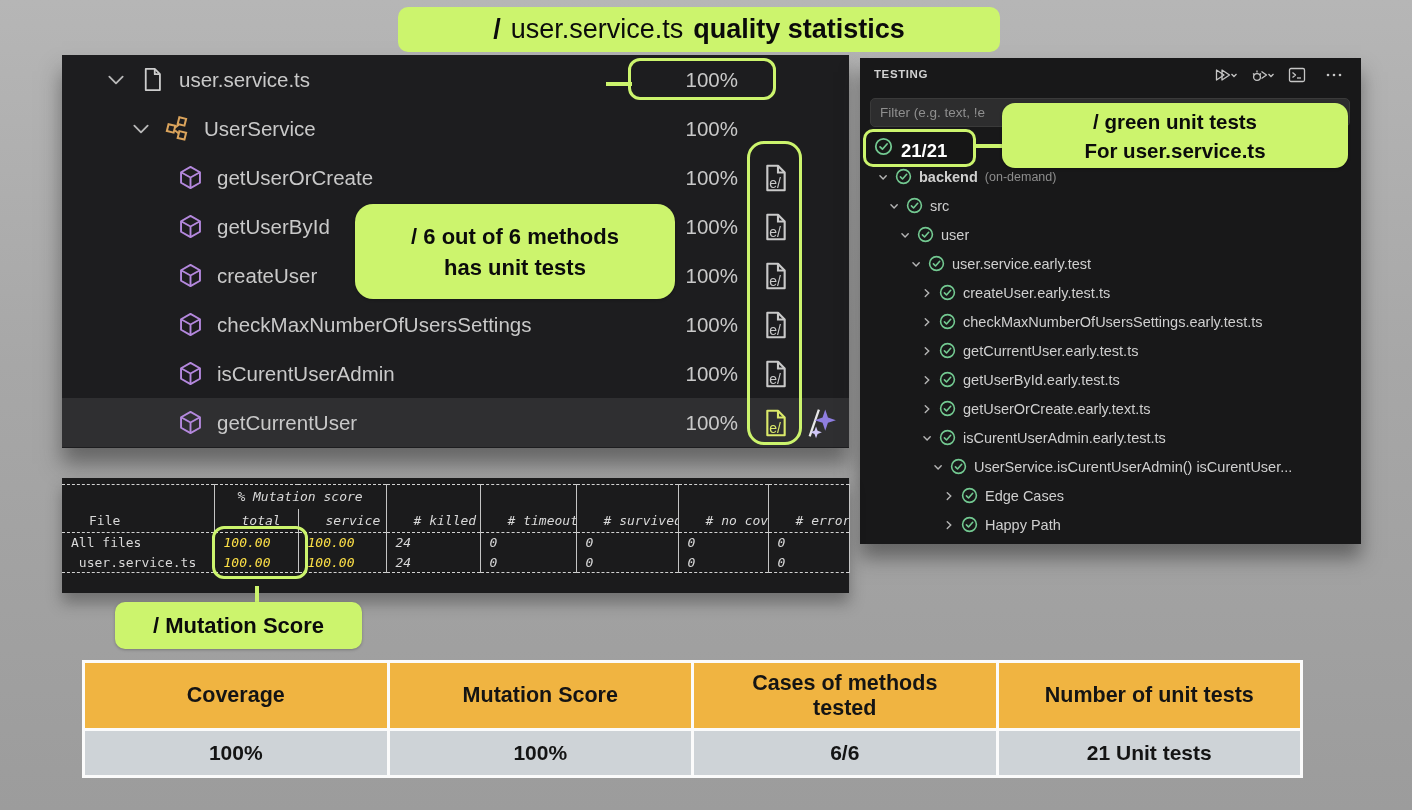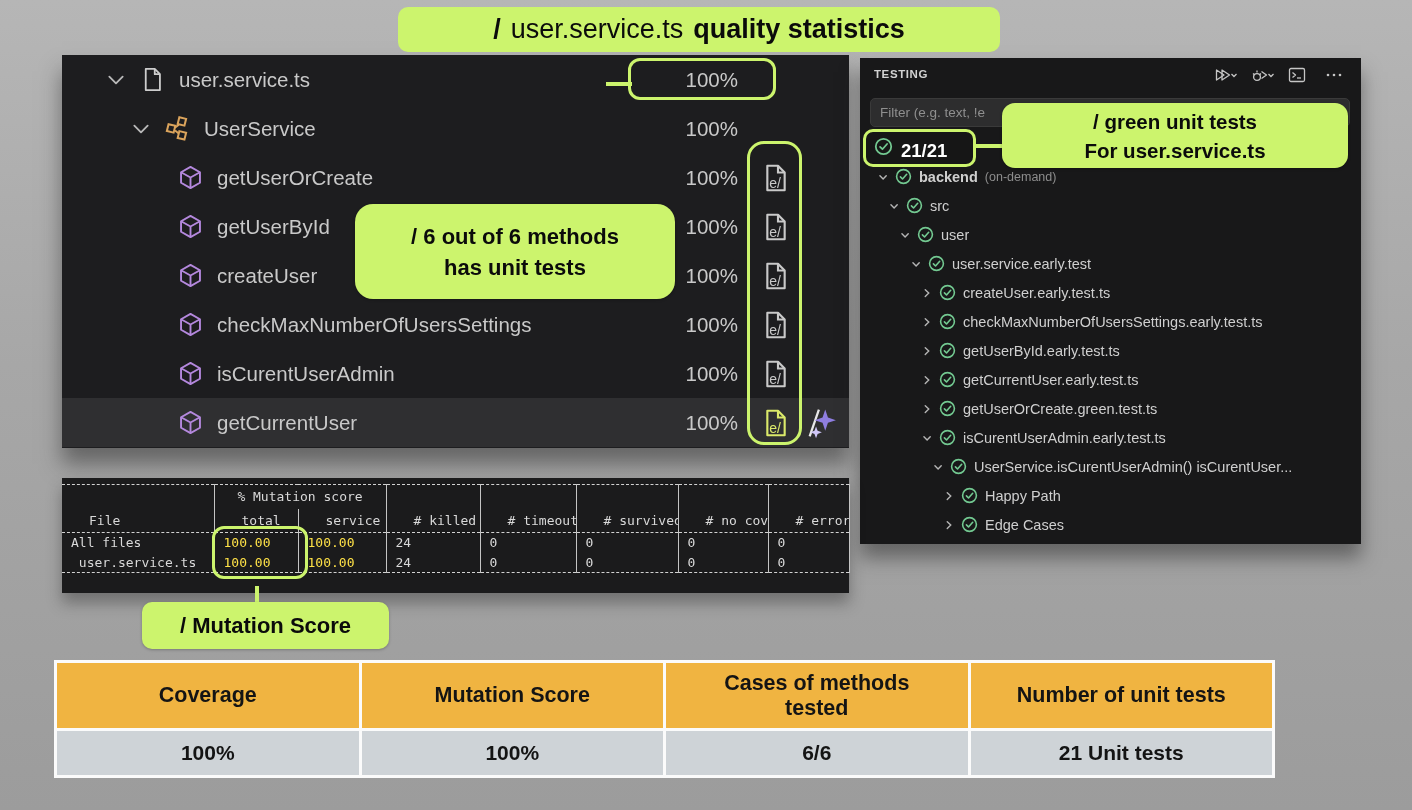--- a/index.html
+++ b/index.html
@@ -64,43 +64,43 @@
   .tree-row .lbl.bold { font-weight:bold; }
 
   
   #mut-panel { position:absolute; left:62px; top:478px; width:787px; height:115px;
                background:#1b1b1c; z-index:10; padding-top:6px;
                box-shadow:0 10px 14px rgba(40,40,40,.4); }
   table.mut { border-collapse:collapse; table-layout:fixed; width:787px;
               font-family:"DejaVu Sans Mono", monospace; font-size:13px; color:#d9d9d9;
               border-right:1px solid #c4c4c4; }
   table.mut td, table.mut th { padding:1px 9px; font-weight:normal; white-space:pre; overflow:hidden; }
-  table.mut .vl { border-left:1px solid #c4c4c4; }
+  table.mut .vl { border-left:1px solid #c4c4c4;font-style:italic; }
   table.mut tr.ra td { border-top:1px dashed #d2d2d2; height:24px; text-align:center; }
   table.mut tr.rb th { border-bottom:1px dashed #d2d2d2; height:24px;padding-left:27px; }
   table.mut tr.data td { height:20px; }
   table.mut tr.data:last-child td { border-bottom:1px dashed #d2d2d2; }
   table.mut .num { text-align:left; }
   table.mut .grn { color:#fde047; }
   table.mut .lft { text-align:left; }
 
   
-  #summary { position:absolute; left:54px; top:660px; width:1221px; border-collapse:collapse;
+  #summary { position:absolute; left:82px; top:660px; width:1221px; border-collapse:collapse;
              table-layout:fixed; z-index:10; }
   #summary th { background:#f0b441; height:68px; font-size:21.5px; font-weight:bold;
                 color:#141414; border:3px solid #fbfbfb; text-align:center; padding:0 40px; }
   #summary td { background:#ced3d7; height:47px; font-size:21px; font-weight:bold;
                 color:#141414; border:3px solid #fbfbfb; text-align:center; }
 
   
   #annot-file-coverage { left:364px; top:62px; width:246px; height:46px; font-size:22px; }
   #annot-methods { left:355px; top:204px; width:320px; height:95px; font-size:22px; border-radius:18px; }
   #annot-green-tests { left:1002px; top:103px; width:346px; height:65px; font-size:20.5px; border-radius:13px; }
   #annot-green-tests .ln { line-height:29px; }
-  #annot-mut { left:115px; top:602px; width:247px; height:47px; font-size:22px;margin-left:27px; }
+  #annot-mut { left:115px; top:602px; width:247px; height:47px; font-size:22px; }
 </style>
 </head>
 <body>
 
 <div class="page">
 
   <div id="banner">
     <span class="b">/</span>
     <span>user.service.ts</span>
     <span class="b">quality statistics</span>
@@ -398,52 +398,52 @@
           <span style="width:60px;flex:0 0 60px"></span>
           <span class="chev"><span class="icon" style="width:14px;height:14px;">
        <svg width="14" height="14" viewBox="0 0 16 16" fill="none">
                 <path d="M6 4.2l4 3.9-4 3.9" stroke="#b5b5b5" stroke-width="1.6" stroke-linecap="round"></path>
               </svg></span></span>
           <span class="chk"><span class="icon" style="width:17px;height:17px;">
        <svg width="17" height="17" viewBox="0 0 16 16" fill="none">
                 <circle cx="8" cy="8" r="6.5" stroke="#73c991" stroke-width="1.5"></circle>
                 <path d="M5.1 8.3l2 2L11 5.9" stroke="#73c991" stroke-width="1.5" stroke-linecap="round" stroke-linejoin="round"></path>
               </svg></span></span>
+          <span class="lbl">getCurrentUser.early.test.ts</span>
+        </div>
+        <div class="tree-row">
+          <span style="width:60px;flex:0 0 60px"></span>
+          <span class="chev"><span class="icon" style="width:14px;height:14px;">
+       <svg width="14" height="14" viewBox="0 0 16 16" fill="none">
+                <path d="M6 4.2l4 3.9-4 3.9" stroke="#b5b5b5" stroke-width="1.6" stroke-linecap="round"></path>
+              </svg></span></span>
+          <span class="chk"><span class="icon" style="width:17px;height:17px;">
+       <svg width="17" height="17" viewBox="0 0 16 16" fill="none">
+                <circle cx="8" cy="8" r="6.5" stroke="#73c991" stroke-width="1.5"></circle>
+                <path d="M5.1 8.3l2 2L11 5.9" stroke="#73c991" stroke-width="1.5" stroke-linecap="round" stroke-linejoin="round"></path>
+              </svg></span></span>
           <span class="lbl">getUserById.early.test.ts</span>
         </div>
         <div class="tree-row">
           <span style="width:60px;flex:0 0 60px"></span>
           <span class="chev"><span class="icon" style="width:14px;height:14px;">
        <svg width="14" height="14" viewBox="0 0 16 16" fill="none">
                 <path d="M6 4.2l4 3.9-4 3.9" stroke="#b5b5b5" stroke-width="1.6" stroke-linecap="round"></path>
               </svg></span></span>
           <span class="chk"><span class="icon" style="width:17px;height:17px;">
        <svg width="17" height="17" viewBox="0 0 16 16" fill="none">
                 <circle cx="8" cy="8" r="6.5" stroke="#73c991" stroke-width="1.5"></circle>
                 <path d="M5.1 8.3l2 2L11 5.9" stroke="#73c991" stroke-width="1.5" stroke-linecap="round" stroke-linejoin="round"></path>
               </svg></span></span>
-          <span class="lbl">getCurrentUser.early.test.ts</span>
+          <span class="lbl">getUserOrCreate.early.text.ts</span>
         </div>
         <div class="tree-row">
           <span style="width:60px;flex:0 0 60px"></span>
           <span class="chev"><span class="icon" style="width:14px;height:14px;">
        <svg width="14" height="14" viewBox="0 0 16 16" fill="none">
-                <path d="M6 4.2l4 3.9-4 3.9" stroke="#b5b5b5" stroke-width="1.6" stroke-linecap="round"></path>
-              </svg></span></span>
-          <span class="chk"><span class="icon" style="width:17px;height:17px;">
-       <svg width="17" height="17" viewBox="0 0 16 16" fill="none">
-                <circle cx="8" cy="8" r="6.5" stroke="#73c991" stroke-width="1.5"></circle>
-                <path d="M5.1 8.3l2 2L11 5.9" stroke="#73c991" stroke-width="1.5" stroke-linecap="round" stroke-linejoin="round"></path>
-              </svg></span></span>
-          <span class="lbl">getUserOrCreate.green.test.ts</span>
-        </div>
-        <div class="tree-row">
-          <span style="width:60px;flex:0 0 60px"></span>
-          <span class="chev"><span class="icon" style="width:14px;height:14px;">
-       <svg width="14" height="14" viewBox="0 0 16 16" fill="none">
                 <path d="M4.5 6.5l3.6 3.8 3.6-3.8" stroke="#b5b5b5" stroke-width="1.6" stroke-linecap="round"></path>
               </svg></span></span>
           <span class="chk"><span class="icon" style="width:17px;height:17px;">
        <svg width="17" height="17" viewBox="0 0 16 16" fill="none">
                 <circle cx="8" cy="8" r="6.5" stroke="#73c991" stroke-width="1.5"></circle>
                 <path d="M5.1 8.3l2 2L11 5.9" stroke="#73c991" stroke-width="1.5" stroke-linecap="round" stroke-linejoin="round"></path>
               </svg></span></span>
           <span class="lbl">isCurentUserAdmin.early.test.ts</span>
         </div>
         <div class="tree-row">
@@ -463,34 +463,34 @@
           <span style="width:82px;flex:0 0 82px"></span>
           <span class="chev"><span class="icon" style="width:14px;height:14px;">
        <svg width="14" height="14" viewBox="0 0 16 16" fill="none">
                 <path d="M6 4.2l4 3.9-4 3.9" stroke="#b5b5b5" stroke-width="1.6" stroke-linecap="round"></path>
               </svg></span></span>
           <span class="chk"><span class="icon" style="width:17px;height:17px;">
        <svg width="17" height="17" viewBox="0 0 16 16" fill="none">
                 <circle cx="8" cy="8" r="6.5" stroke="#73c991" stroke-width="1.5"></circle>
                 <path d="M5.1 8.3l2 2L11 5.9" stroke="#73c991" stroke-width="1.5" stroke-linecap="round" stroke-linejoin="round"></path>
               </svg></span></span>
+          <span class="lbl">Edge Cases</span>
+        </div>
+        <div class="tree-row">
+          <span style="width:82px;flex:0 0 82px"></span>
+          <span class="chev"><span class="icon" style="width:14px;height:14px;">
+       <svg width="14" height="14" viewBox="0 0 16 16" fill="none">
+                <path d="M6 4.2l4 3.9-4 3.9" stroke="#b5b5b5" stroke-width="1.6" stroke-linecap="round"></path>
+              </svg></span></span>
+          <span class="chk"><span class="icon" style="width:17px;height:17px;">
+       <svg width="17" height="17" viewBox="0 0 16 16" fill="none">
+                <circle cx="8" cy="8" r="6.5" stroke="#73c991" stroke-width="1.5"></circle>
+                <path d="M5.1 8.3l2 2L11 5.9" stroke="#73c991" stroke-width="1.5" stroke-linecap="round" stroke-linejoin="round"></path>
+              </svg></span></span>
           <span class="lbl">Happy Path</span>
-        </div>
-        <div class="tree-row">
-          <span style="width:82px;flex:0 0 82px"></span>
-          <span class="chev"><span class="icon" style="width:14px;height:14px;">
-       <svg width="14" height="14" viewBox="0 0 16 16" fill="none">
-                <path d="M6 4.2l4 3.9-4 3.9" stroke="#b5b5b5" stroke-width="1.6" stroke-linecap="round"></path>
-              </svg></span></span>
-          <span class="chk"><span class="icon" style="width:17px;height:17px;">
-       <svg width="17" height="17" viewBox="0 0 16 16" fill="none">
-                <circle cx="8" cy="8" r="6.5" stroke="#73c991" stroke-width="1.5"></circle>
-                <path d="M5.1 8.3l2 2L11 5.9" stroke="#73c991" stroke-width="1.5" stroke-linecap="round" stroke-linejoin="round"></path>
-              </svg></span></span>
-          <span class="lbl">Edge Cases</span>
         </div>
       </div>
   </div>
 
   <div class="conn" style="left:974px; top:144px; width:30px; height:4px;"></div>
   <div class="annot" id="annot-green-tests">
     <span class="ln">/ green unit tests</span>
     <span class="ln">For user.service.ts</span>
   </div>
 

